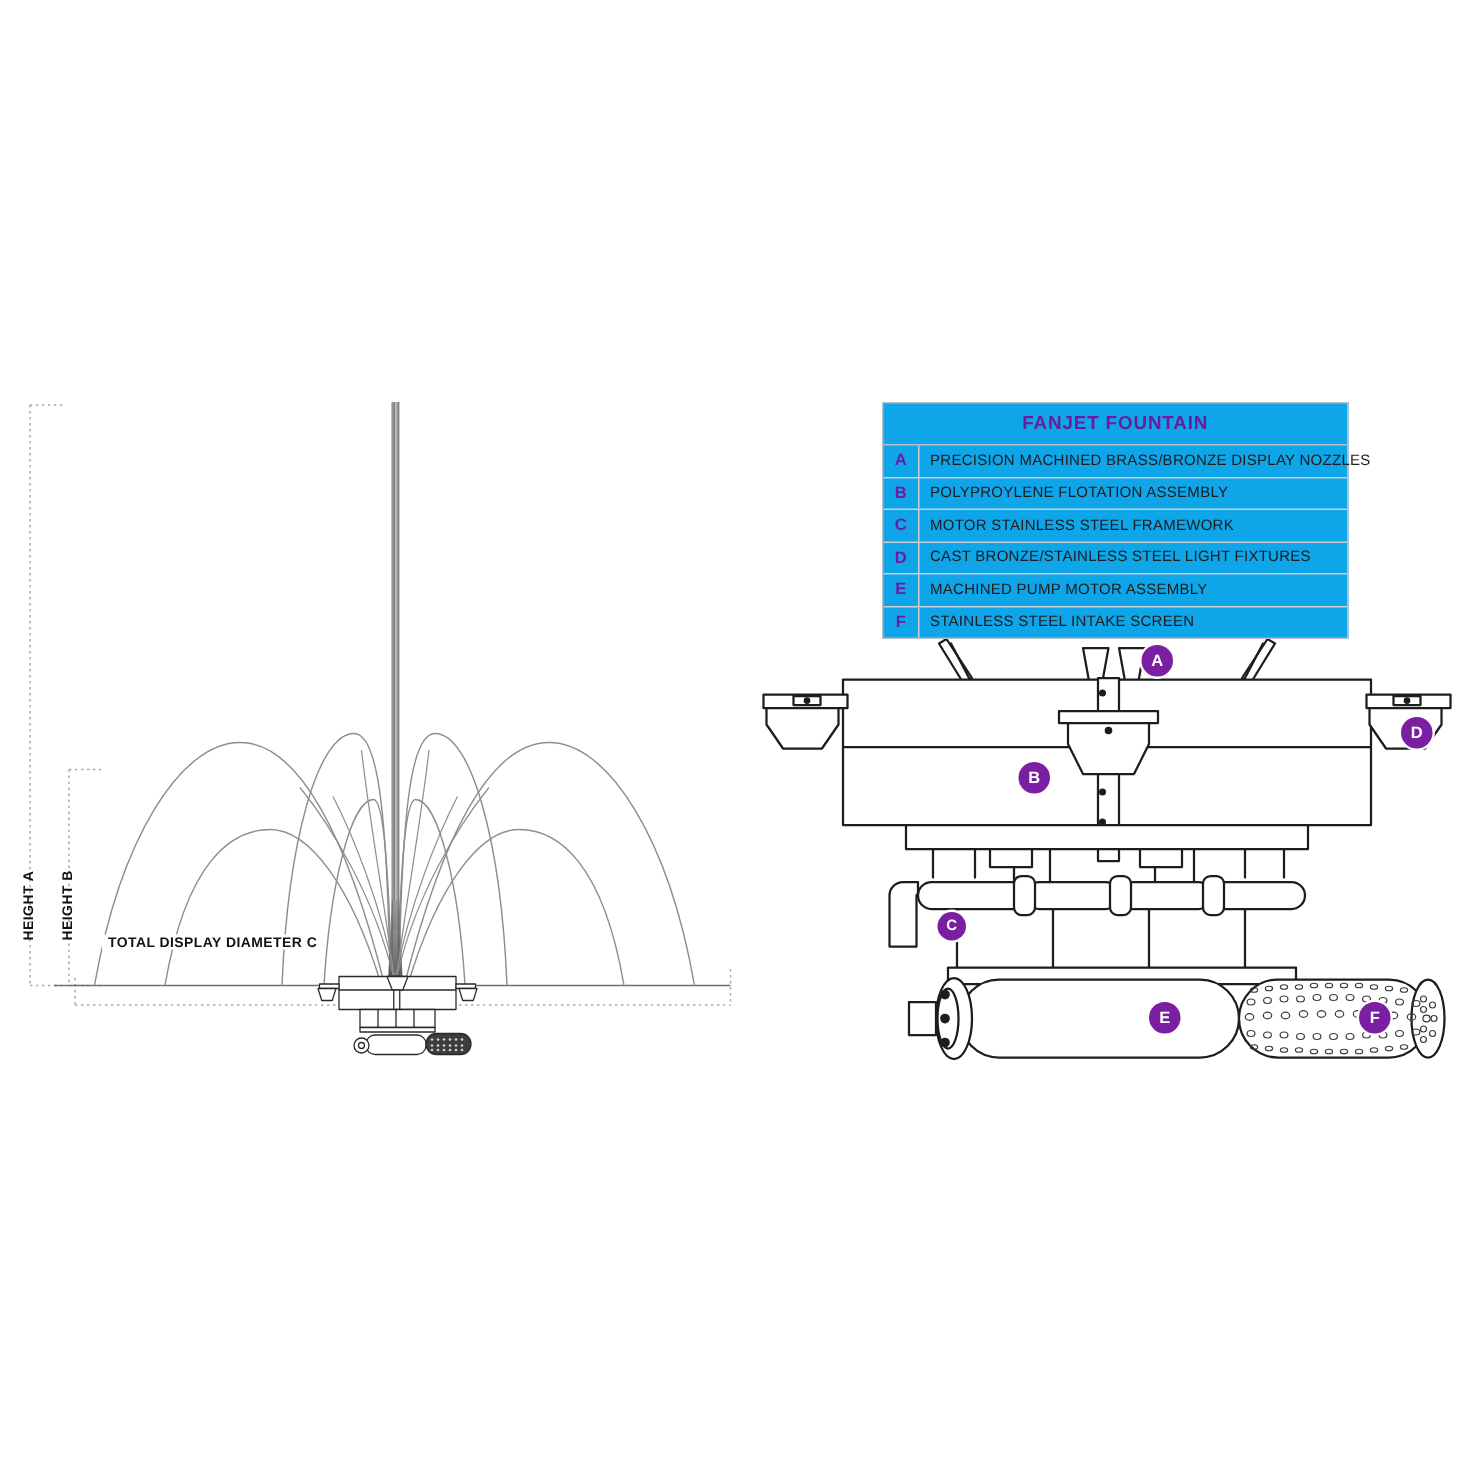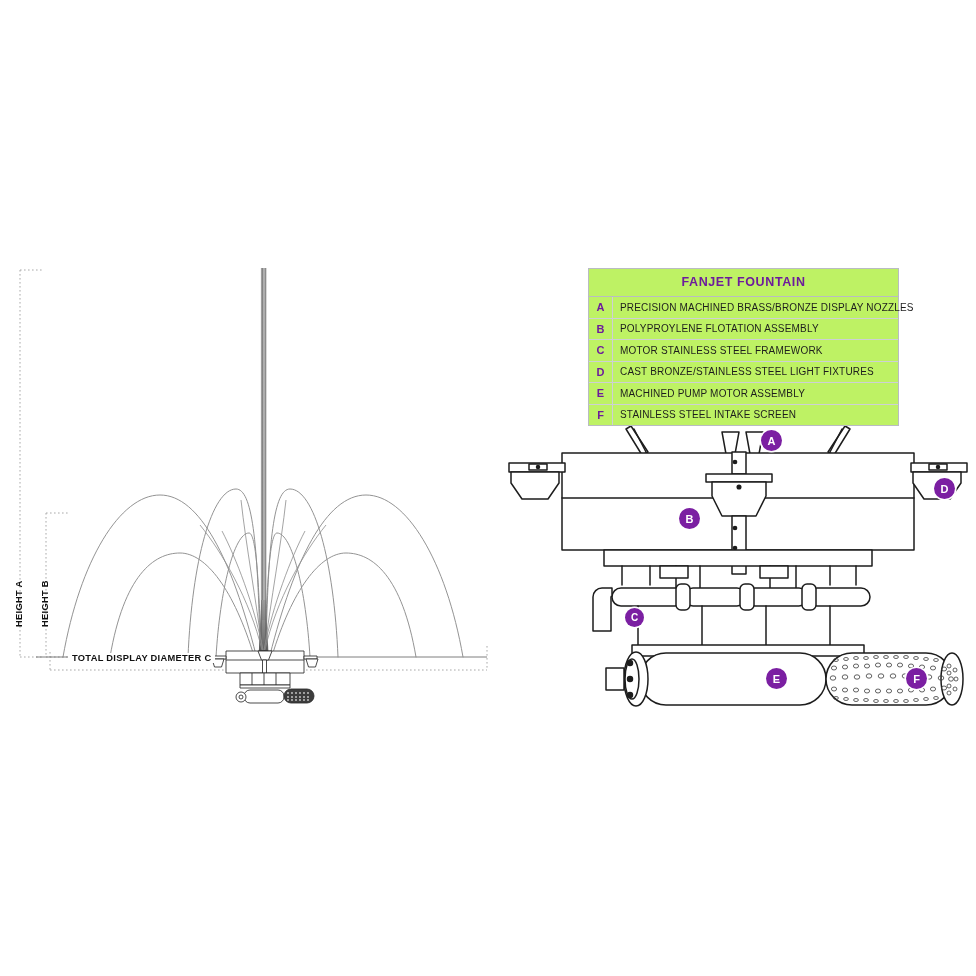--- a/index.html
+++ b/index.html
@@ -3,40 +3,40 @@
 <meta charset="utf-8">
 <style>
   html,body{margin:0;padding:0;background:#ffffff;}
   body{width:976px;height:976px;position:relative;overflow:hidden;
        font-family:"Liberation Sans","DejaVu Sans",sans-serif;}
   #stage{position:absolute;left:0;top:0;width:976px;height:976px;}
   svg.layer{position:absolute;left:0;top:0;width:976px;height:976px;overflow:visible;}
 
   
   #legend{position:absolute;left:588px;top:268px;width:311px;
-          border:1px solid #b9bcc2;background:#bef264;box-sizing:border-box;}
+          border:1px solid #b9bcc2;background:#0ea5e9;box-sizing:border-box;}
   #legend .hdr{height:27px;line-height:27px;text-align:center;
                color:#6d1b9c;font-weight:bold;font-size:12.5px;letter-spacing:.6px;
                border-bottom:1px solid #b9bcc2;}
   #legend .row{display:flex;height:20.5px;align-items:center;
                border-bottom:1px solid #cdd0d5;}
   #legend .row.last{border-bottom:none;}
   #legend .key{width:23px;text-align:center;color:#6d1b9c;font-weight:bold;
                font-size:11px;flex:0 0 23px;border-right:1px solid #cdd0d5;
                line-height:20.5px;}
   #legend .desc{padding-left:7px;font-size:10px;color:#1d1d1d;
                 letter-spacing:.18px;white-space:nowrap;}
 
   
   .dimtext{position:absolute;font-size:9.3px;font-weight:bold;color:#111;
            letter-spacing:.3px;white-space:nowrap;}
   .vert{transform-origin:0 0;transform:rotate(-90deg);}
   #lblHeightA{left:14px;top:627px;}
   #lblHeightB{left:40px;top:627px;}
-  #lblDiameter{left:68px;top:653px;background:#fff;padding:0 4px;}
+  #lblDiameter{left:68px;top:623px;background:#fff;padding:0 4px;}
 
   
   .badge{position:absolute;width:21px;height:21px;border-radius:50%;
          background:#7b1fa2;color:#fff;font-size:11px;font-weight:bold;
          display:flex;align-items:center;justify-content:center;
          box-shadow:0 0 0 1.6px #ffffff;}
   .badge.sm{width:19px;height:19px;font-size:10px;}
 </style>
 </head>
 <body>

